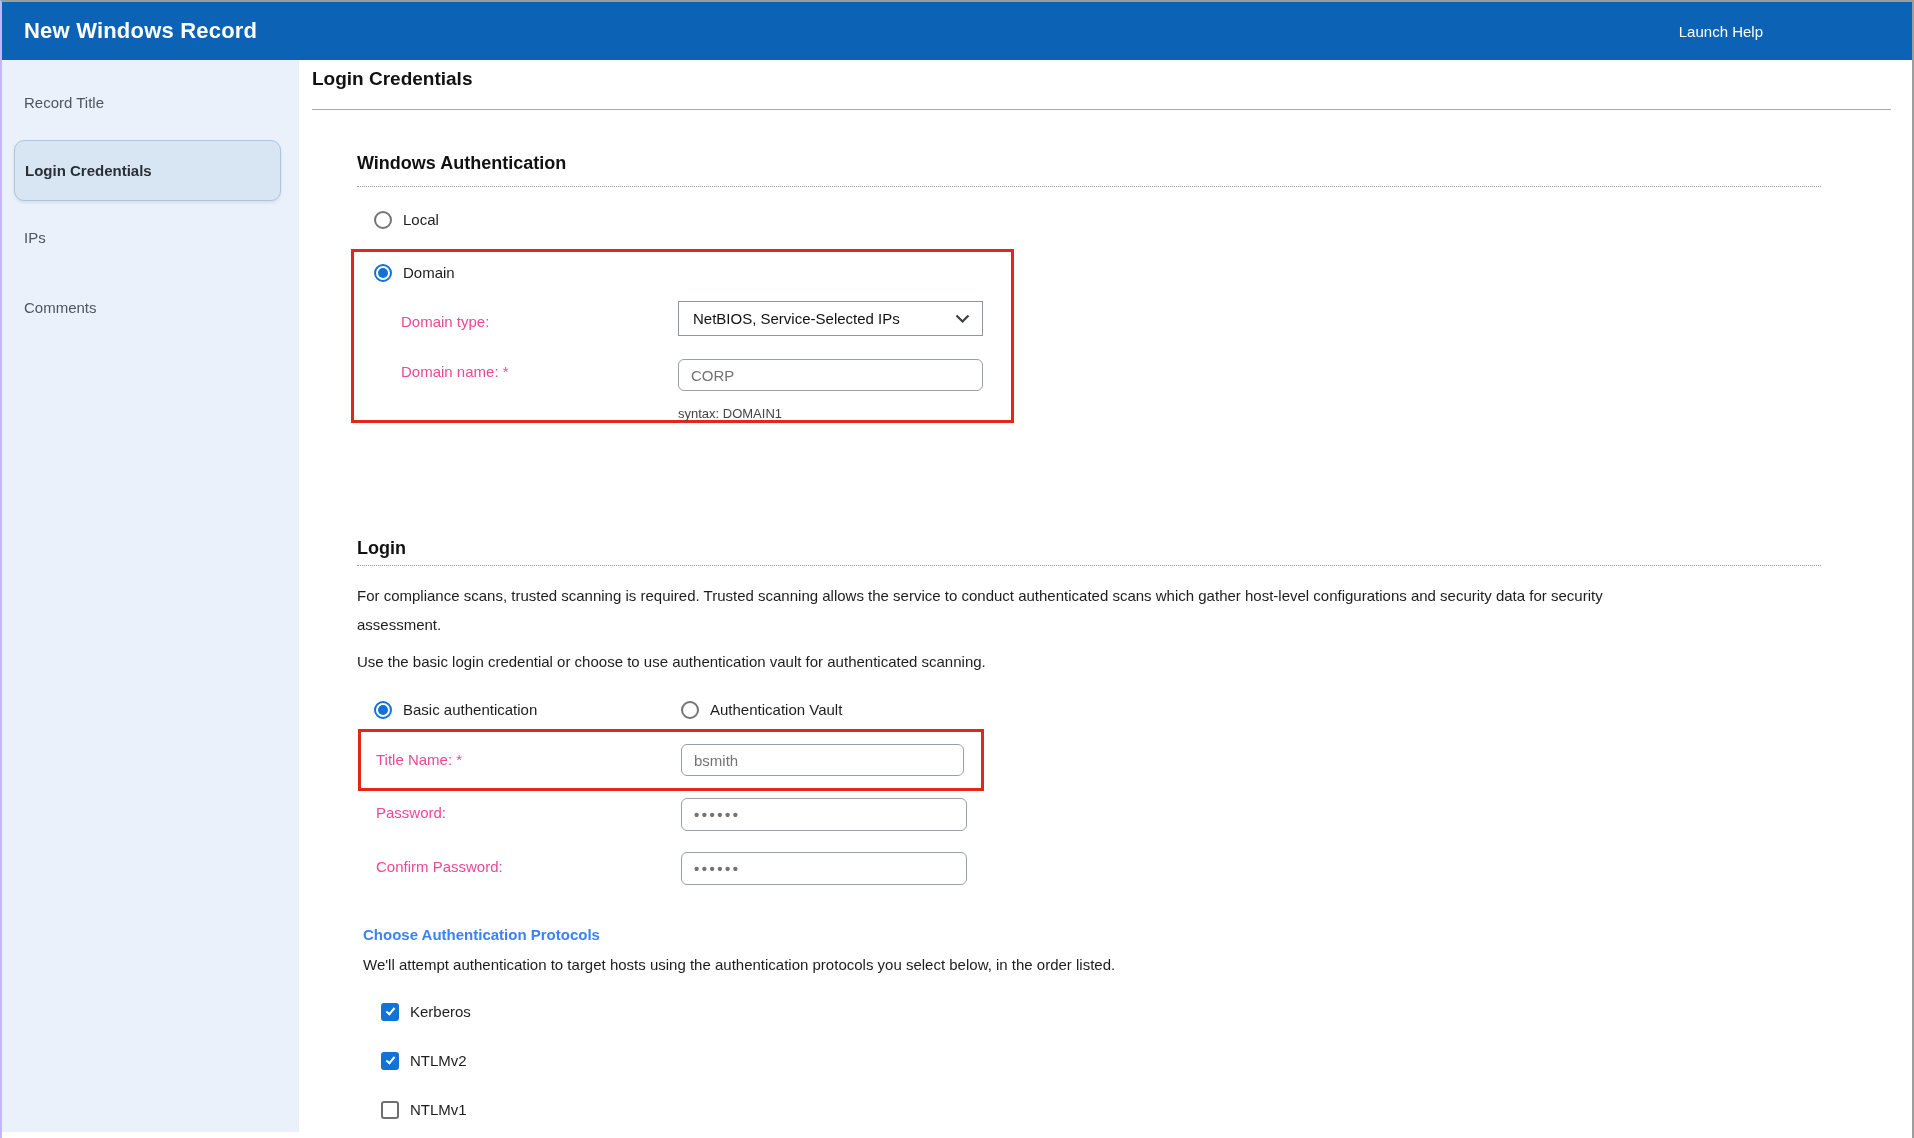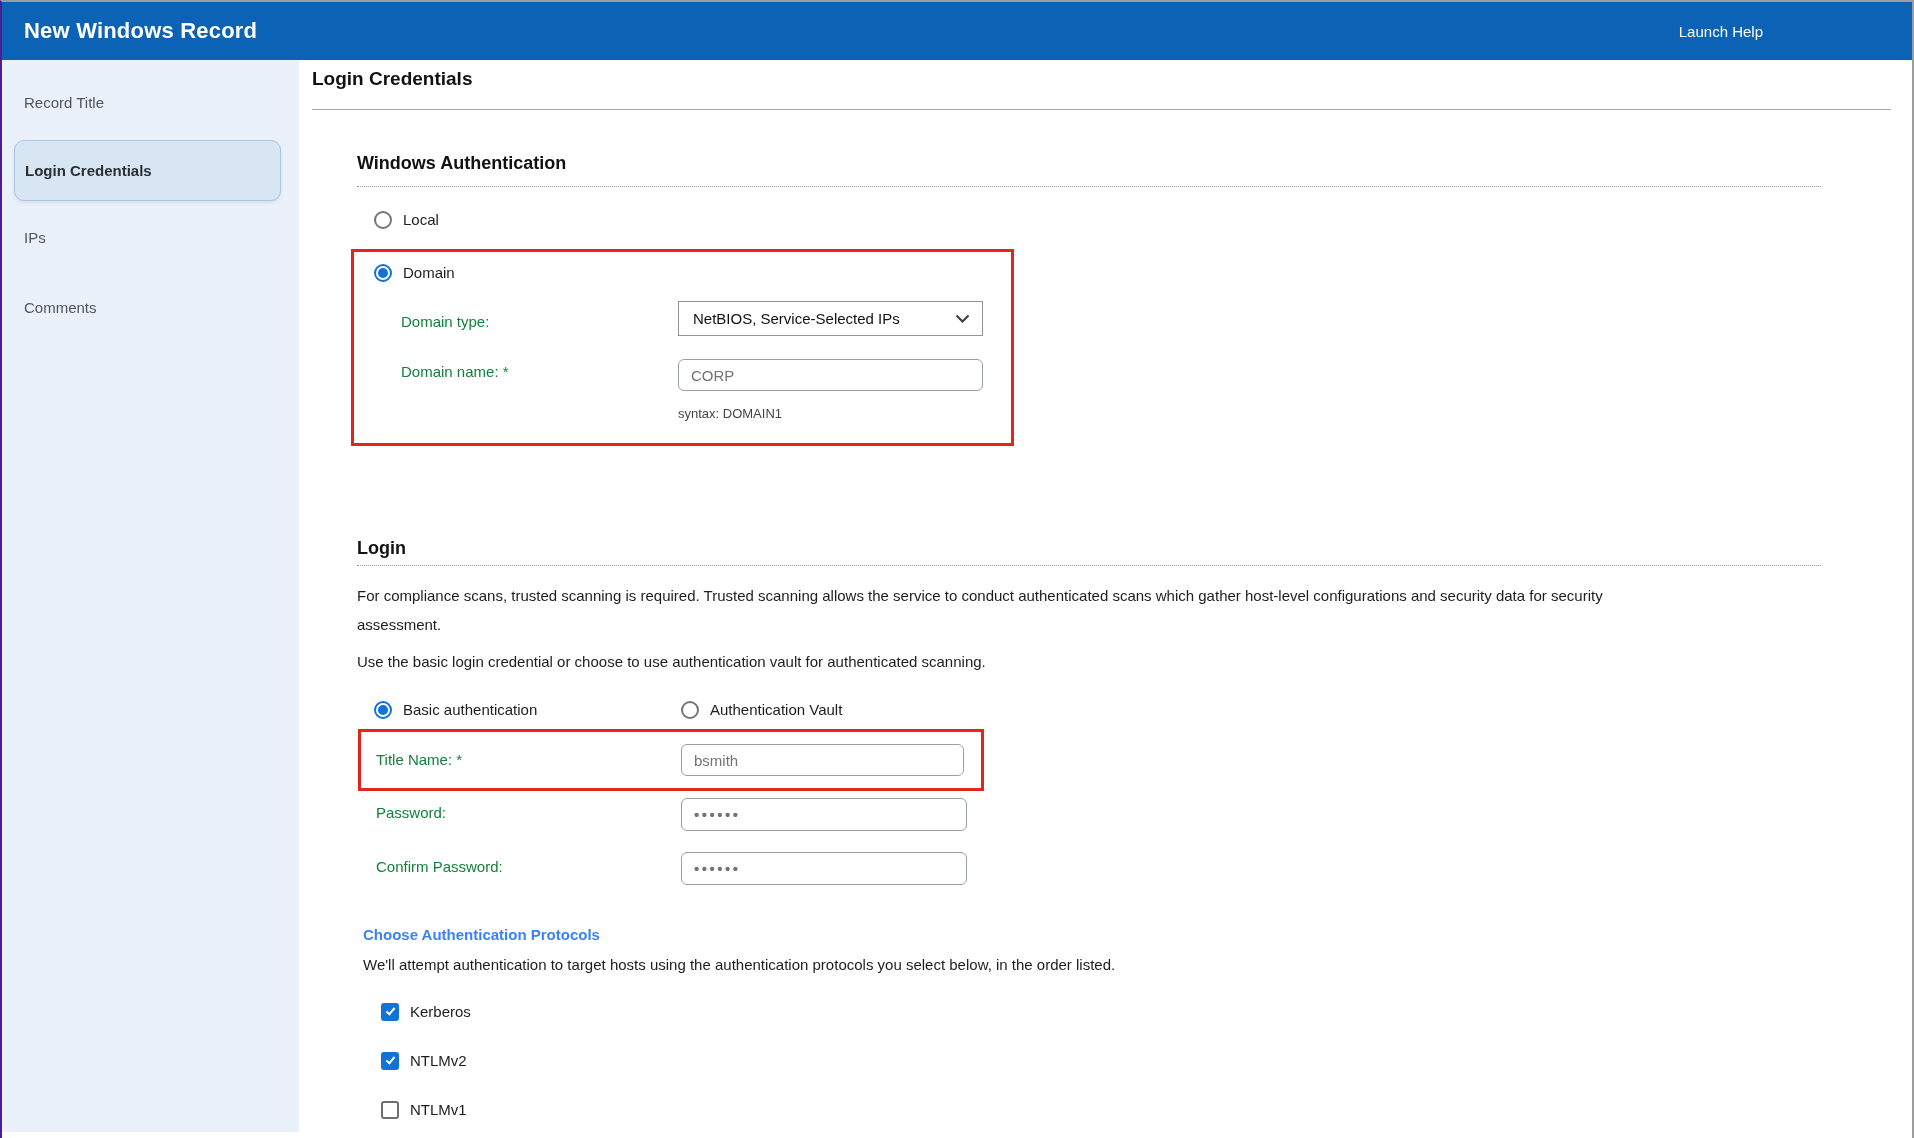--- a/index.html
+++ b/index.html
@@ -4,21 +4,21 @@
 <style>
   html,body{margin:0;padding:0;background:#ffffff;}
   *{box-sizing:border-box;}
   body{font-family:"Liberation Sans","DejaVu Sans",sans-serif;}
 
   .screen{
     position:relative;
     width:1914px;height:1138px;
     background:#ffffff;
     border-top:2px solid #9d9d9d;
-    border-left:2px solid #4c1d95;
+    border-left:2px solid #c4b5fd;
     border-right:2px solid #9d9d9d;
     overflow:hidden;
   }
 
   
   .header{
     position:absolute;left:0;top:0;width:1910px;height:58px;
     background:#0c62b5;display:flex;align-items:center;
   }
   .header-title{
@@ -92,21 +92,21 @@
     border-right:2.4px solid #fff;border-bottom:2.4px solid #fff;transform:rotate(40deg);
   }
 
   
   .annotate-box{
     position:absolute;border:3px solid #e2261b;background:transparent;
   }
 
   
   .field-label{
-    position:absolute;font-size:15px;color:#15803d;line-height:24px;white-space:nowrap;
+    position:absolute;font-size:15px;color:#ec4899;line-height:24px;white-space:nowrap;
   }
   .text-input{
     position:absolute;border:1px solid #999fa6;border-radius:6px;background:#fff;
     font-family:"Liberation Sans","DejaVu Sans",sans-serif;font-size:15px;color:#737373;
     padding:0 12px;outline:none;
   }
   .text-input.password{font-weight:bold;letter-spacing:2.5px;font-size:15px;}
   .select-box{
     position:absolute;border:1px solid #8f959c;border-radius:0;background:#fff;
     display:flex;align-items:center;cursor:pointer;
@@ -144,21 +144,21 @@
   <div class="rule-solid" style="left:310px;top:107px;width:1579px;"></div>
 
   <div class="section-heading" style="left:355px;top:149px;">Windows Authentication</div>
   <div class="rule-dotted" style="left:355px;top:184px;width:1464px;"></div>
 
   <div class="choice-row" style="left:372px;top:206px;">
     <span class="radio"></span>
     <span class="choice-label">Local</span>
   </div>
 
-  <div class="annotate-box" style="left:349px;top:247px;width:663px;height:197px;">
+  <div class="annotate-box" style="left:349px;top:247px;width:663px;height:174px;">
     <div class="choice-row" style="left:20px;top:9px;">
       <span class="radio selected">
           <span class="radio-dot"></span>
         </span>
       <span class="choice-label">Domain</span>
     </div>
 
     <div class="field-label" style="left:47px;top:58px;">Domain type:</div>
     <div class="select-box" style="left:324px;top:49px;width:305px;height:35px;">
       <span class="select-value">NetBIOS, Service-Selected IPs</span>

